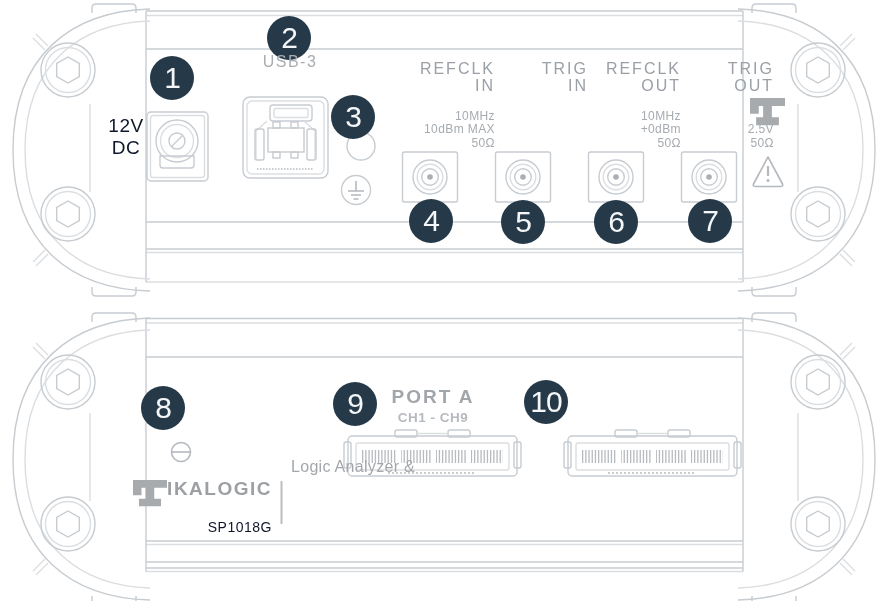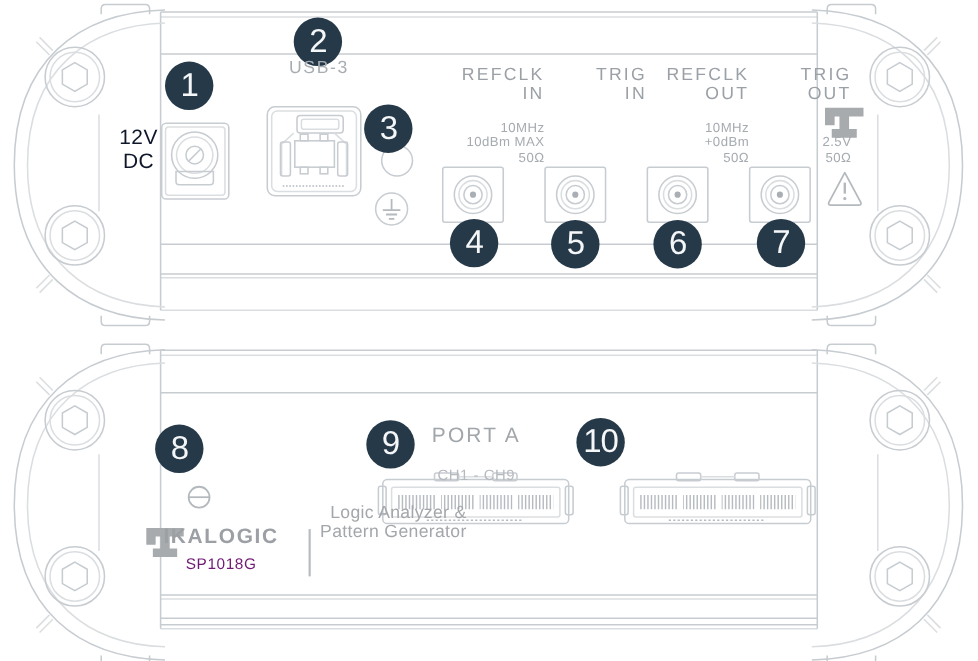--- a/index.html
+++ b/index.html
@@ -22,27 +22,27 @@
     font-size:30px;font-weight:400;letter-spacing:-1px;line-height:1;
   }
   .lbl{position:absolute;text-align:center;}
   .power-lbl{left:99px;top:115px;width:54px;font-size:19px;line-height:22px;color:#0f172a;letter-spacing:.5px;}
   .usb-lbl{left:238px;top:53px;width:104px;font-size:16px;letter-spacing:1.5px;color:#a8adb2;}
   .conn-lbl{position:absolute;top:60px;width:130px;text-align:right;}
   .conn-title{font-size:16px;line-height:17px;letter-spacing:2px;color:#9aa0a6;}
   .conn-specs{height:41px;margin-top:15px;display:flex;flex-direction:column;justify-content:flex-end;
               font-size:12px;line-height:13.5px;letter-spacing:.4px;color:#a6abb0;}
   .conn-4{left:365px;} .conn-5{left:458px;} .conn-6{left:551px;} .conn-7{left:644px;}
-  .port-lbl{position:absolute;top:387px;width:120px;text-align:center;}
+  .port-lbl{position:absolute;top:387px;width:120px;text-align:center;font-weight:bold;}
   .port-a{left:373px;} .port-b{left:590px;}
   .port-name{font-size:19px;letter-spacing:2px;color:#a1a6ab;line-height:20px;}
-  .port-ch{font-size:13.5px;letter-spacing:.5px;color:#b6babf;margin-top:17px;}
-  .brand-text{position:absolute;left:130px;top:478px;width:142px;text-align:center;}
+  .port-ch{font-size:13.5px;letter-spacing:.5px;color:#b6babf;margin-top:3px;}
+  .brand-text{position:absolute;left:130px;top:478px;width:142px;text-align:right;}
   .brand-name{font-size:19px;font-weight:bold;letter-spacing:1.5px;color:#9ca0a4;line-height:21px;}
-  .brand-model{font-size:14px;letter-spacing:.5px;color:#701a75;margin-top:5px;}
+  .brand-model{font-size:14px;letter-spacing:.5px;color:#0f172a;margin-top:20px;}
   .tagline{position:absolute;left:291px;top:458px;font-size:16px;line-height:17px;letter-spacing:.3px;color:#a3a7ab;text-align:right;}
 </style>
 </head>
 <body>
 
 <div class="stage">
 
   <svg class="art" width="889" height="601" viewBox="0 0 889 601">
     <defs>
       <g id="screw">
@@ -268,17 +268,16 @@
       <div class="port-ch">CH1 - CH9</div>
     </div>
 
 
     <div class="brand-text">
       <div class="brand-name">IKALOGIC</div>
       <div class="brand-model">SP1018G</div>
     </div>
     <div class="tagline">
       <div>Logic Analyzer &amp;</div>
-      <div>Pattern Generator</div>
     </div>
 
   </div>
 </div>
 
 </body></html>

